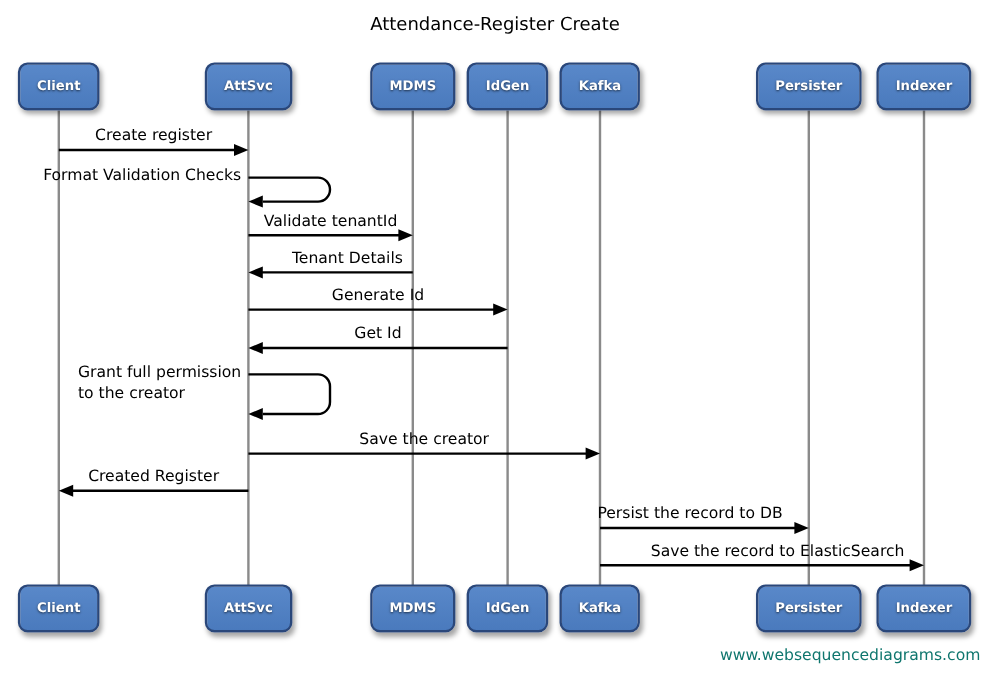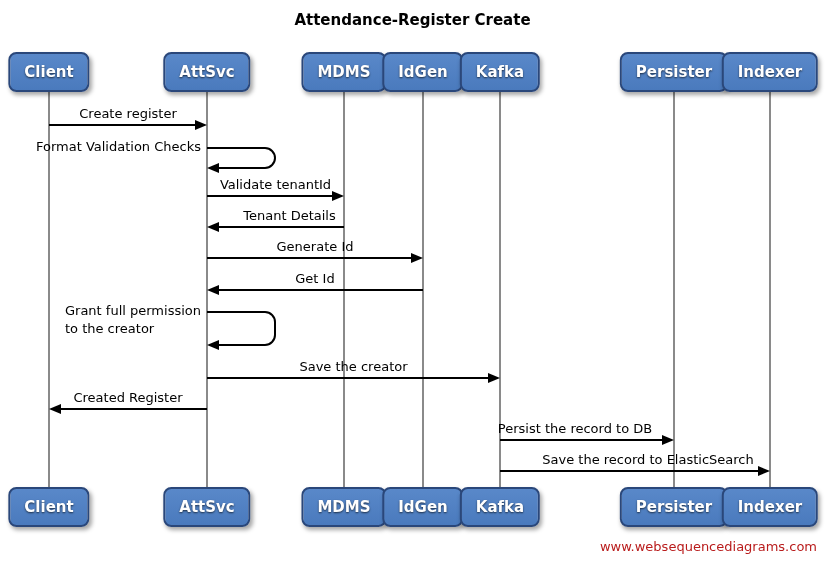--- a/index.html
+++ b/index.html
@@ -3,42 +3,42 @@
 <meta charset="utf-8">
 <style>
   * { margin:0; padding:0; box-sizing:border-box; }
   html,body { background:#ffffff; }
   body { font-family:"DejaVu Sans","Liberation Sans",sans-serif; }
   #diagram {
     position:relative; width:825px; height:563px; background:#ffffff; overflow:hidden;
   }
   #title {
     position:absolute; top:11px; left:0; width:100%;
-    text-align:center; font-weight:bold; font-size:15px; color:#000;
+    text-align:center; font-weight:normal; font-size:15px; color:#000;
   }
   #canvas { position:absolute; left:0; top:0; }
   .actor-box {
     position:absolute; transform:translateX(-50%);
     background:linear-gradient(180deg,#5988c9 0%,#4a7abd 100%);
     border:2px solid #2a477a; border-radius:8px;
-    color:#fff; font-weight:bold; font-size:15px; line-height:18px;
+    color:#fff; font-weight:bold; font-size:11px; line-height:18px;
     padding:9px 14px; text-align:center; white-space:nowrap;
     box-shadow:2px 3px 4px rgba(0,0,0,0.35);
     text-shadow:0 1px 2px rgba(0,0,0,0.65);
   }
   .msg-label {
     position:absolute; font-size:13px; color:#000; text-align:center;
     line-height:18px; white-space:pre;
   }
   .self-label {
     position:absolute; font-size:13px; color:#000; text-align:left;
     line-height:18px; white-space:pre;
   }
   #watermark {
-    position:absolute; right:8px; top:539px; font-size:13px; color:#b91c1c;
+    position:absolute; right:8px; top:539px; font-size:13px; color:#0f766e;
   }
 </style>
 </head>
 <body>
 
 <div id="diagram">
   <div id="title">Attendance-Register Create</div>
   <svg id="canvas" width="825" height="563" xmlns="http://www.w3.org/2000/svg">
       <line x1="49" y1="92" x2="49" y2="488" stroke="#8A8A8A" stroke-width="2"></line>
       <line x1="207" y1="92" x2="207" y2="488" stroke="#8A8A8A" stroke-width="2"></line>

